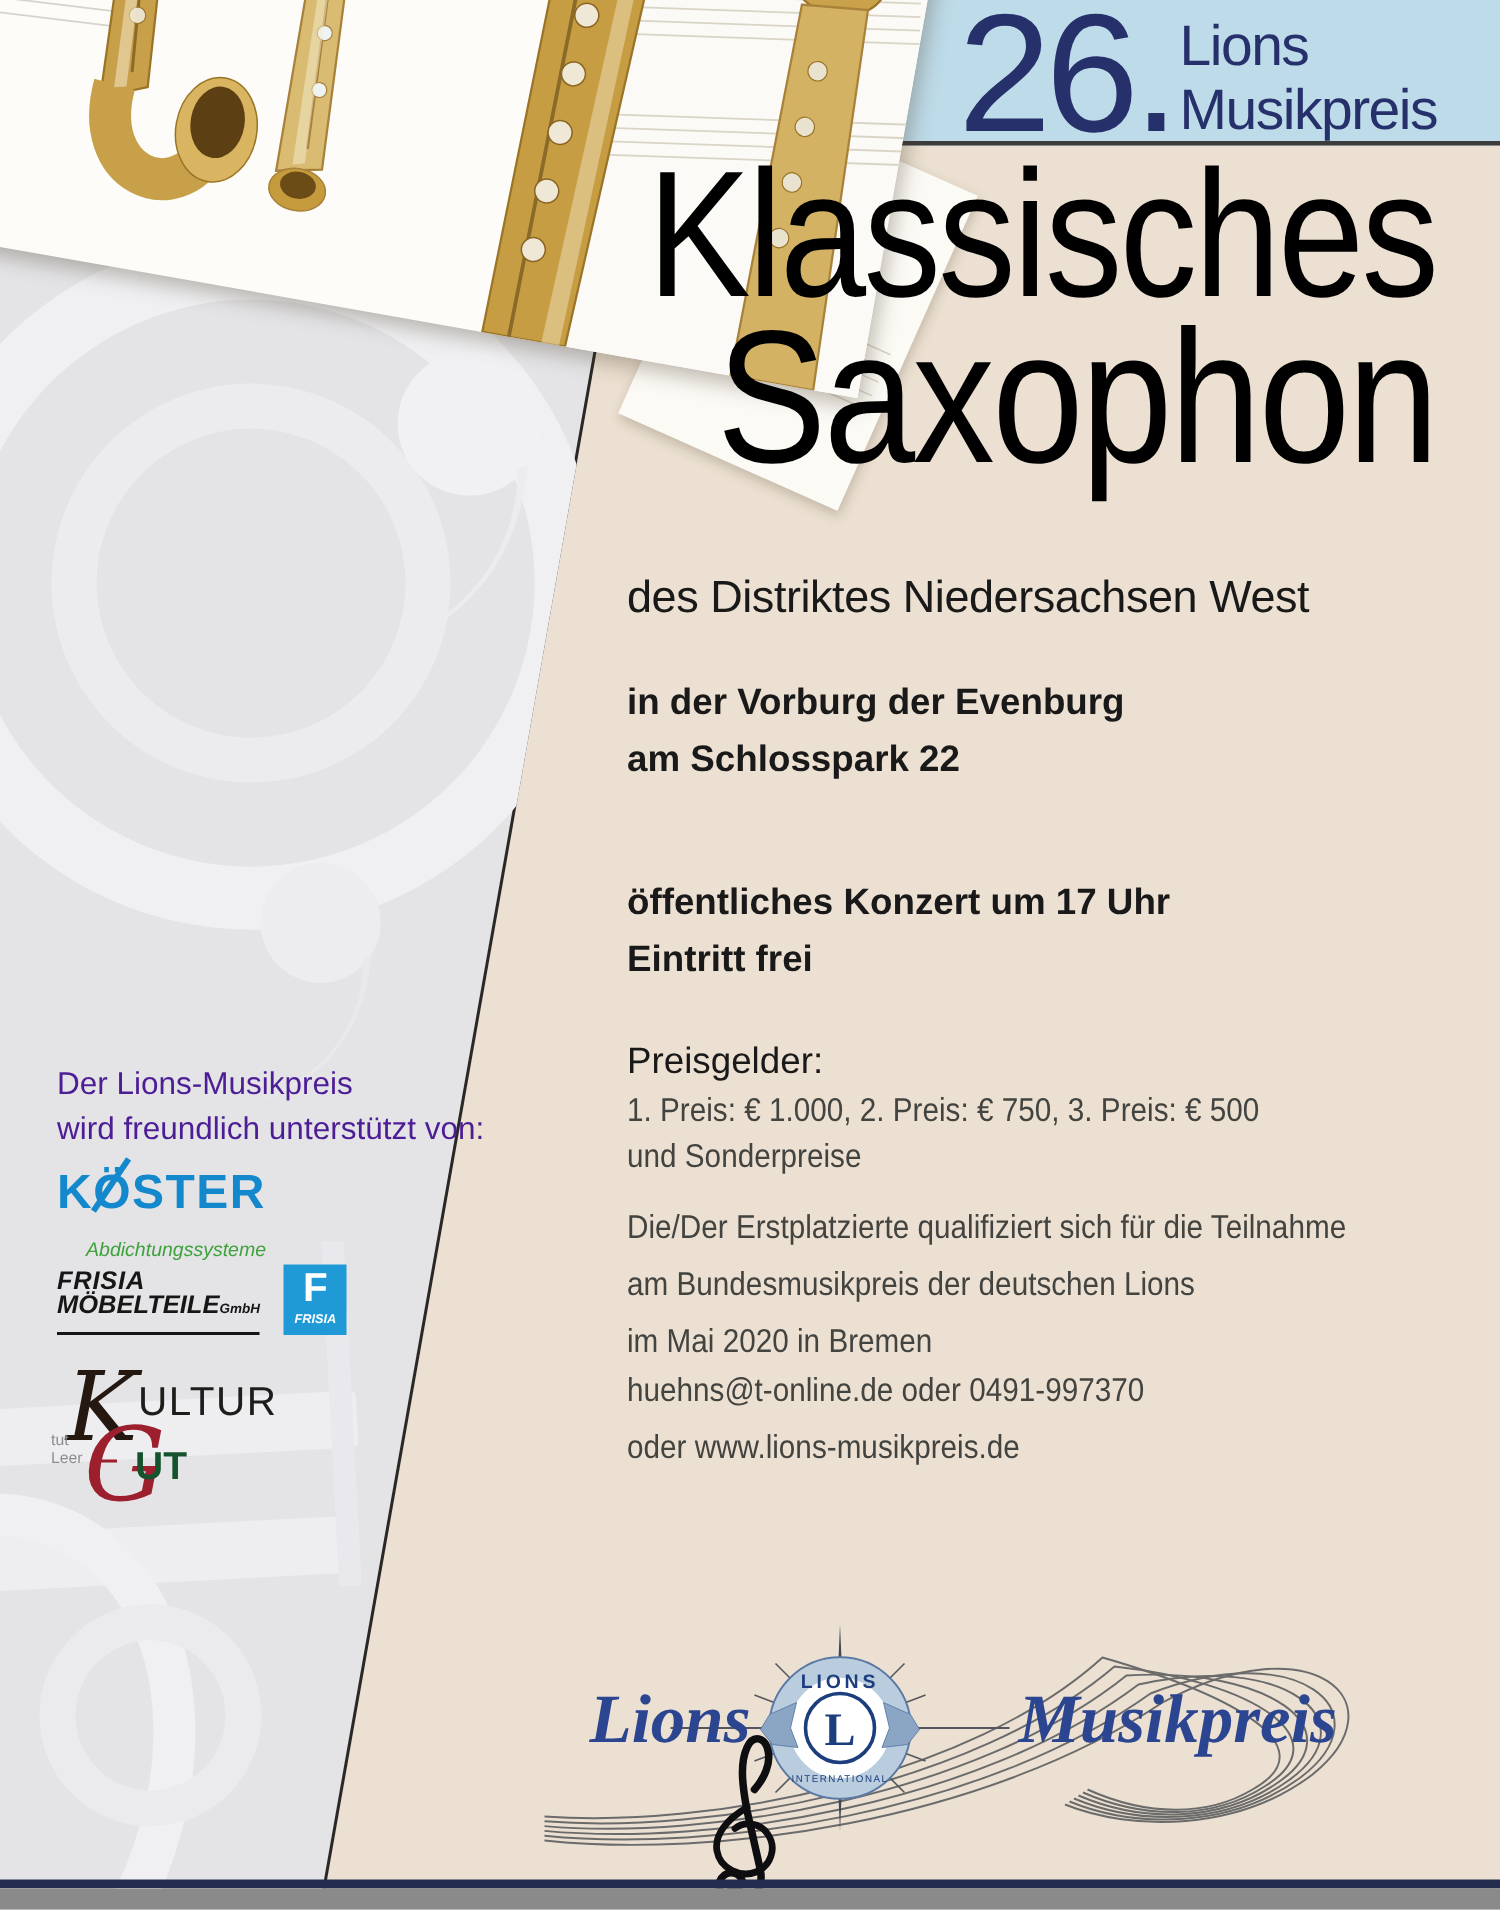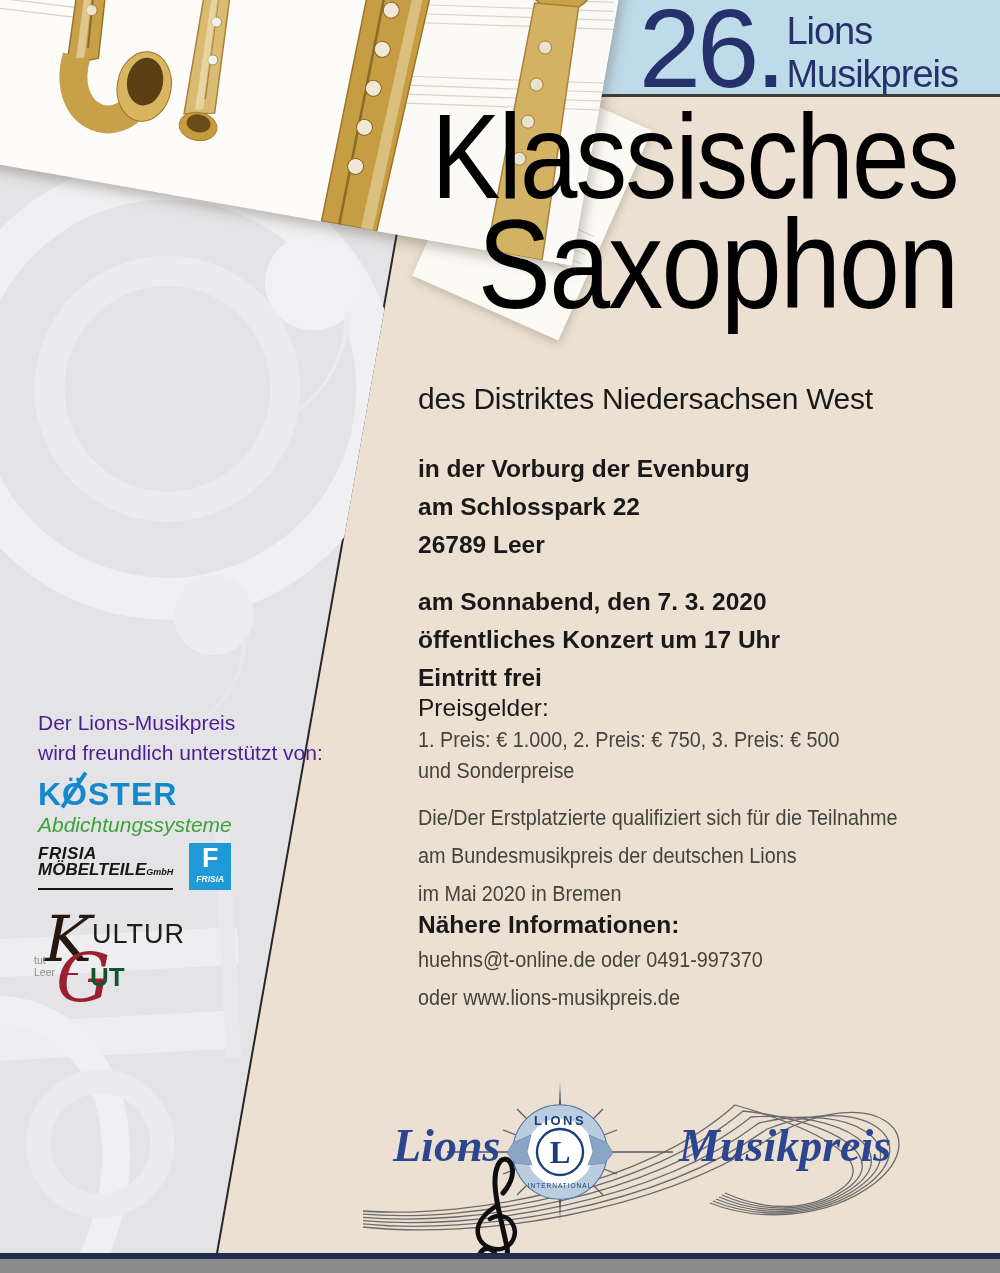--- a/index.html
+++ b/index.html
@@ -49,21 +49,21 @@
   .info .reg{line-height:38px;}
 
   
   .sponsor-intro{position:absolute;left:38px;top:708px;font-size:21px;line-height:30px;color:#4c1d95;
         font-weight:500;z-index:5;}
   .koster{position:absolute;left:38px;top:776px;z-index:5;}
   .koster .word{font-size:32px;font-weight:bold;color:#1488cc;letter-spacing:1px;display:flex;}
   .koster .o{position:relative;display:inline-block;}
   .koster .o::after{content:"";position:absolute;left:10px;top:-7px;width:4px;height:42px;background:#1488cc;
         transform:rotate(34deg);}
-  .koster .sub{font-size:21px;font-style:italic;color:#3ea23b;text-align:right;margin-top:0;}
+  .koster .sub{font-size:13px;font-style:italic;color:#3ea23b;text-align:right;margin-top:12px;}
   .frisia{position:absolute;left:38px;top:843px;display:flex;align-items:flex-end;z-index:5;}
   .frisia .txt{font-style:italic;font-weight:bold;color:#161616;line-height:16px;border-bottom:2px solid #161616;
         padding-bottom:8px;}
   .frisia .l1{font-size:17px;letter-spacing:.5px;}
   .frisia .l2{font-size:17px;}
   .frisia .gmbh{font-size:9px;font-weight:bold;}
   .frisia .box{width:42px;height:47px;background:#1f9ad6;margin-left:16px;position:relative;text-align:center;}
   .frisia .box .f{color:#fff;font-size:27px;font-weight:bold;line-height:30px;display:block;}
   .frisia .box .bt{color:#fff;font-size:8.5px;font-style:italic;font-weight:bold;display:block;margin-top:1px;}
   .kultur{position:absolute;left:30px;top:908px;width:180px;height:110px;z-index:5;}
@@ -230,43 +230,40 @@
     <div class="t1">Klassisches</div>
     <div class="t2">Saxophon</div>
   </div>
 
   <div class="col-main">
     <div class="blk subtitle">des Distriktes Niedersachsen West</div>
 
     <div class="blk venue">
       <div>in der Vorburg der Evenburg</div>
       <div>am Schlosspark 22</div>
-      <div>26789 Leer</div>
     </div>
 
     <div class="blk event">
-      <div>am Sonnabend, den 7. 3. 2020</div>
       <div>öffentliches Konzert um 17 Uhr</div>
       <div>Eintritt frei</div>
     </div>
 
     <div class="blk prizes">
       <div class="hd">Preisgelder:</div>
       <div class="reg">1. Preis: € 1.000, 2. Preis: € 750, 3. Preis: € 500</div>
       <div class="reg">und Sonderpreise</div>
     </div>
 
     <div class="blk qual">
       <div class="reg">Die/Der Erstplatzierte qualifiziert sich für die Teilnahme</div>
       <div class="reg">am Bundesmusikpreis der deutschen Lions</div>
       <div class="reg">im Mai 2020 in Bremen</div>
     </div>
 
     <div class="blk info">
-      <div class="hd">Nähere Informationen:</div>
       <div class="reg">huehns@t-online.de oder 0491-997370</div>
       <div class="reg">oder www.lions-musikpreis.de</div>
     </div>
   </div>
 
   <div class="sponsor-intro">
     <div>Der Lions-Musikpreis</div>
     <div>wird freundlich unterstützt von:</div>
   </div>
 

